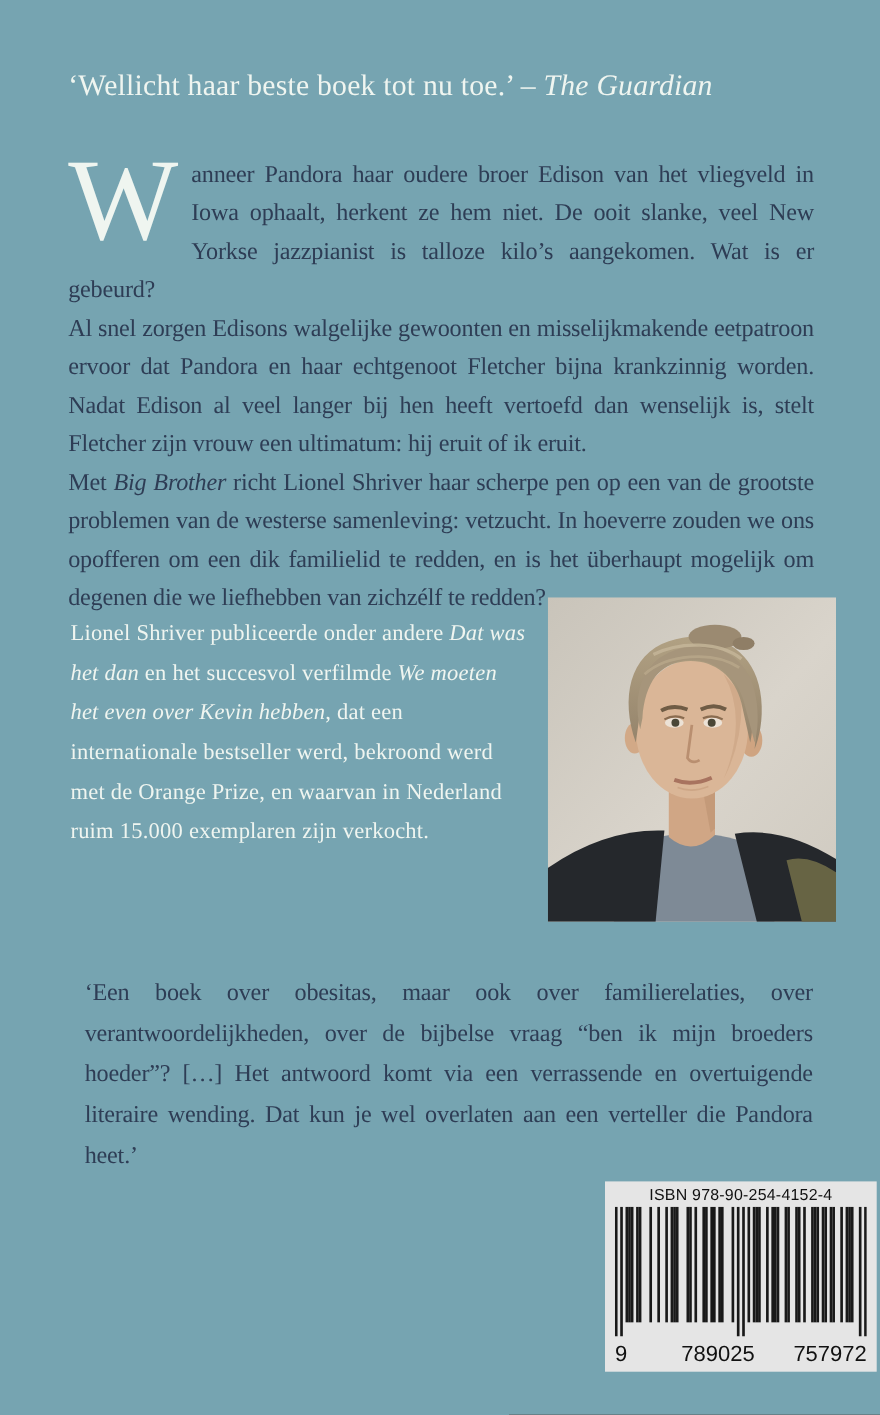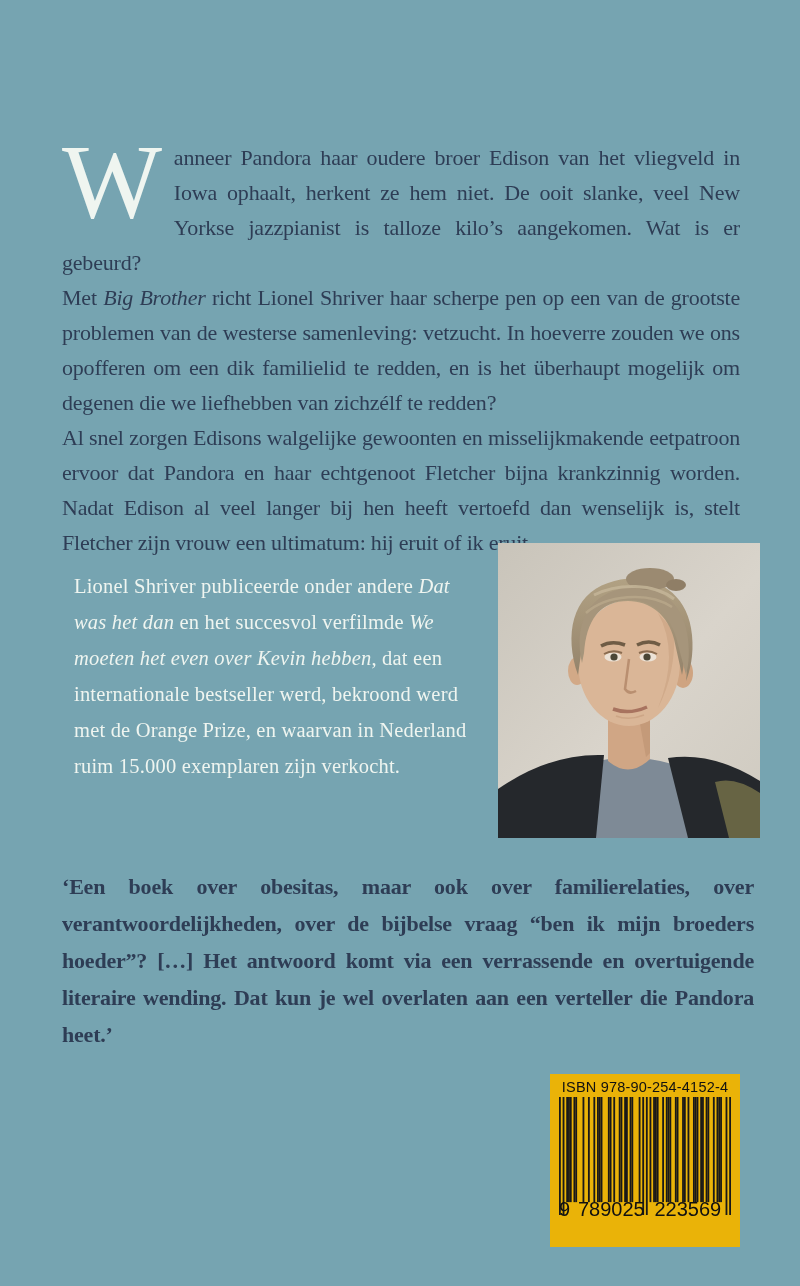--- a/index.html
+++ b/index.html
@@ -40,73 +40,74 @@
     margin:4px 12px 0 0;
   }
   .it{font-style:italic;}
   sup{font-size:68%;line-height:0;}
   .bio-block{
     position:absolute;left:62px;top:556px;width:420px;
     color:var(--light);
     font-size:20.5px;line-height:36px;
     letter-spacing:.2px;
   }
-  .bio-block p{margin:12px;}
+  .bio-block p{margin:2px;}
   .author-photo{
     position:absolute;left:498px;top:543px;
     width:262px;height:295px;
     display:block;
   }
   .review-block{
     position:absolute;left:62px;top:868px;width:692px;
     color:var(--dark);
     font-size:22px;line-height:37px;
     letter-spacing:-.2px;
   }
-  .review-block p{margin:0;text-align:justify;font-weight:bold;}
+  .review-block p{margin:15px;text-align:justify;}
   .review-block .attribution{text-align:left;}
   .website{
     position:absolute;left:62px;top:1192px;
     color:var(--dark);
     font-size:23px;letter-spacing:.3px;
   }
   .barcode-box{
     position:absolute;left:550px;top:1074px;
-    width:190px;height:173px;
-    background:#eab308;
+    width:247px;height:173px;
+    background:#e5e5e5;
     box-sizing:border-box;
     padding:5px 9px 4px 9px;
     display:flex;flex-direction:column;align-items:stretch;
     font-family:"Liberation Sans","DejaVu Sans",sans-serif;
     color:#111;
   }
   .isbn-label{
     font-size:14.5px;text-align:center;letter-spacing:.2px;
     white-space:nowrap;
     margin-bottom:2px;
   }
   .bars{width:100%;height:118px;display:block;fill:#191919;}
   .bar-digits{
     display:flex;align-items:flex-end;
     margin-top:-16px;
     font-size:20px;line-height:20px;
   }
   .bar-digits .d-first{width:11%;text-align:left;}
-  .bar-digits .d-left,.bar-digits .d-right{flex:1;text-align:left;}
+  .bar-digits .d-left,.bar-digits .d-right{flex:1;text-align:right;margin-top:22px;}
 </style>
 </head>
 <body>
 
 <div class="cover">
 
+  <div class="top-quote"><span>‘Wellicht haar beste boek tot nu toe.’ – </span><span class="it">The Guardian</span></div>
 
   <div class="synopsis">
     <p><span class="dropcap">W</span><span><span>anneer Pandora haar oudere broer Edison van het vliegveld in Iowa ophaalt, herkent ze hem niet. De ooit slanke, veel New Yorkse jazzpianist is talloze kilo’s aangekomen. Wat is er gebeurd?</span></span></p>
+    <p><span>Al snel zorgen Edisons walgelijke gewoonten en misselijkmakende eetpatroon ervoor dat Pandora en haar echtgenoot Fletcher bijna krankzinnig worden. Nadat Edison al veel langer bij hen heeft vertoefd dan wenselijk is, stelt Fletcher zijn vrouw een ultimatum: hij eruit of ik eruit.</span></p>
     <p><span>Met </span><span class="it">Big Brother</span><span> richt Lionel Shriver haar scherpe pen op een van de grootste problemen van de westerse samenleving: vetzucht. In hoeverre zouden we ons opofferen om een dik familielid te redden, en is het überhaupt mogelijk om degenen die we liefhebben van zichzélf te redden?</span></p>
-    <p><span>Al snel zorgen Edisons walgelijke gewoonten en misselijkmakende eetpatroon ervoor dat Pandora en haar echtgenoot Fletcher bijna krankzinnig worden. Nadat Edison al veel langer bij hen heeft vertoefd dan wenselijk is, stelt Fletcher zijn vrouw een ultimatum: hij eruit of ik eruit.</span></p>
   </div>
 
   <div class="bio-block">
     <p><span>Lionel Shriver publiceerde onder andere </span><span class="it">Dat was het dan</span><span> en het succesvol verfilmde </span><span class="it">We moeten het even over Kevin hebben</span><span>, dat een internationale bestseller werd, bekroond werd met de Orange Prize, en waarvan in Nederland ruim 15.000 exemplaren zijn verkocht.</span></p>
   </div>
 
   <svg class="author-photo" viewBox="0 0 262 295" xmlns="http://www.w3.org/2000/svg" aria-hidden="true">
     <defs>
       <linearGradient id="pbg" x1="0" y1="0" x2="1" y2="1">
         <stop offset="0" stop-color="#c9c4ba"></stop>
@@ -213,17 +214,17 @@
         <rect x="85" y="0" width="1" height="98"></rect>
         <rect x="87" y="0" width="1" height="98"></rect>
         <rect x="88" y="0" width="1" height="98"></rect>
         <rect x="89" y="0" width="1" height="98"></rect>
         <rect x="92" y="0" width="1" height="110"></rect>
         <rect x="94" y="0" width="1" height="110"></rect>
       </svg>
     <div class="bar-digits">
       <span class="d-first">9</span>
       <span class="d-left">789025</span>
-      <span class="d-right">223569</span>
+      <span class="d-right">757972</span>
     </div>
   </div>
 
 </div>
 
 </body></html>

